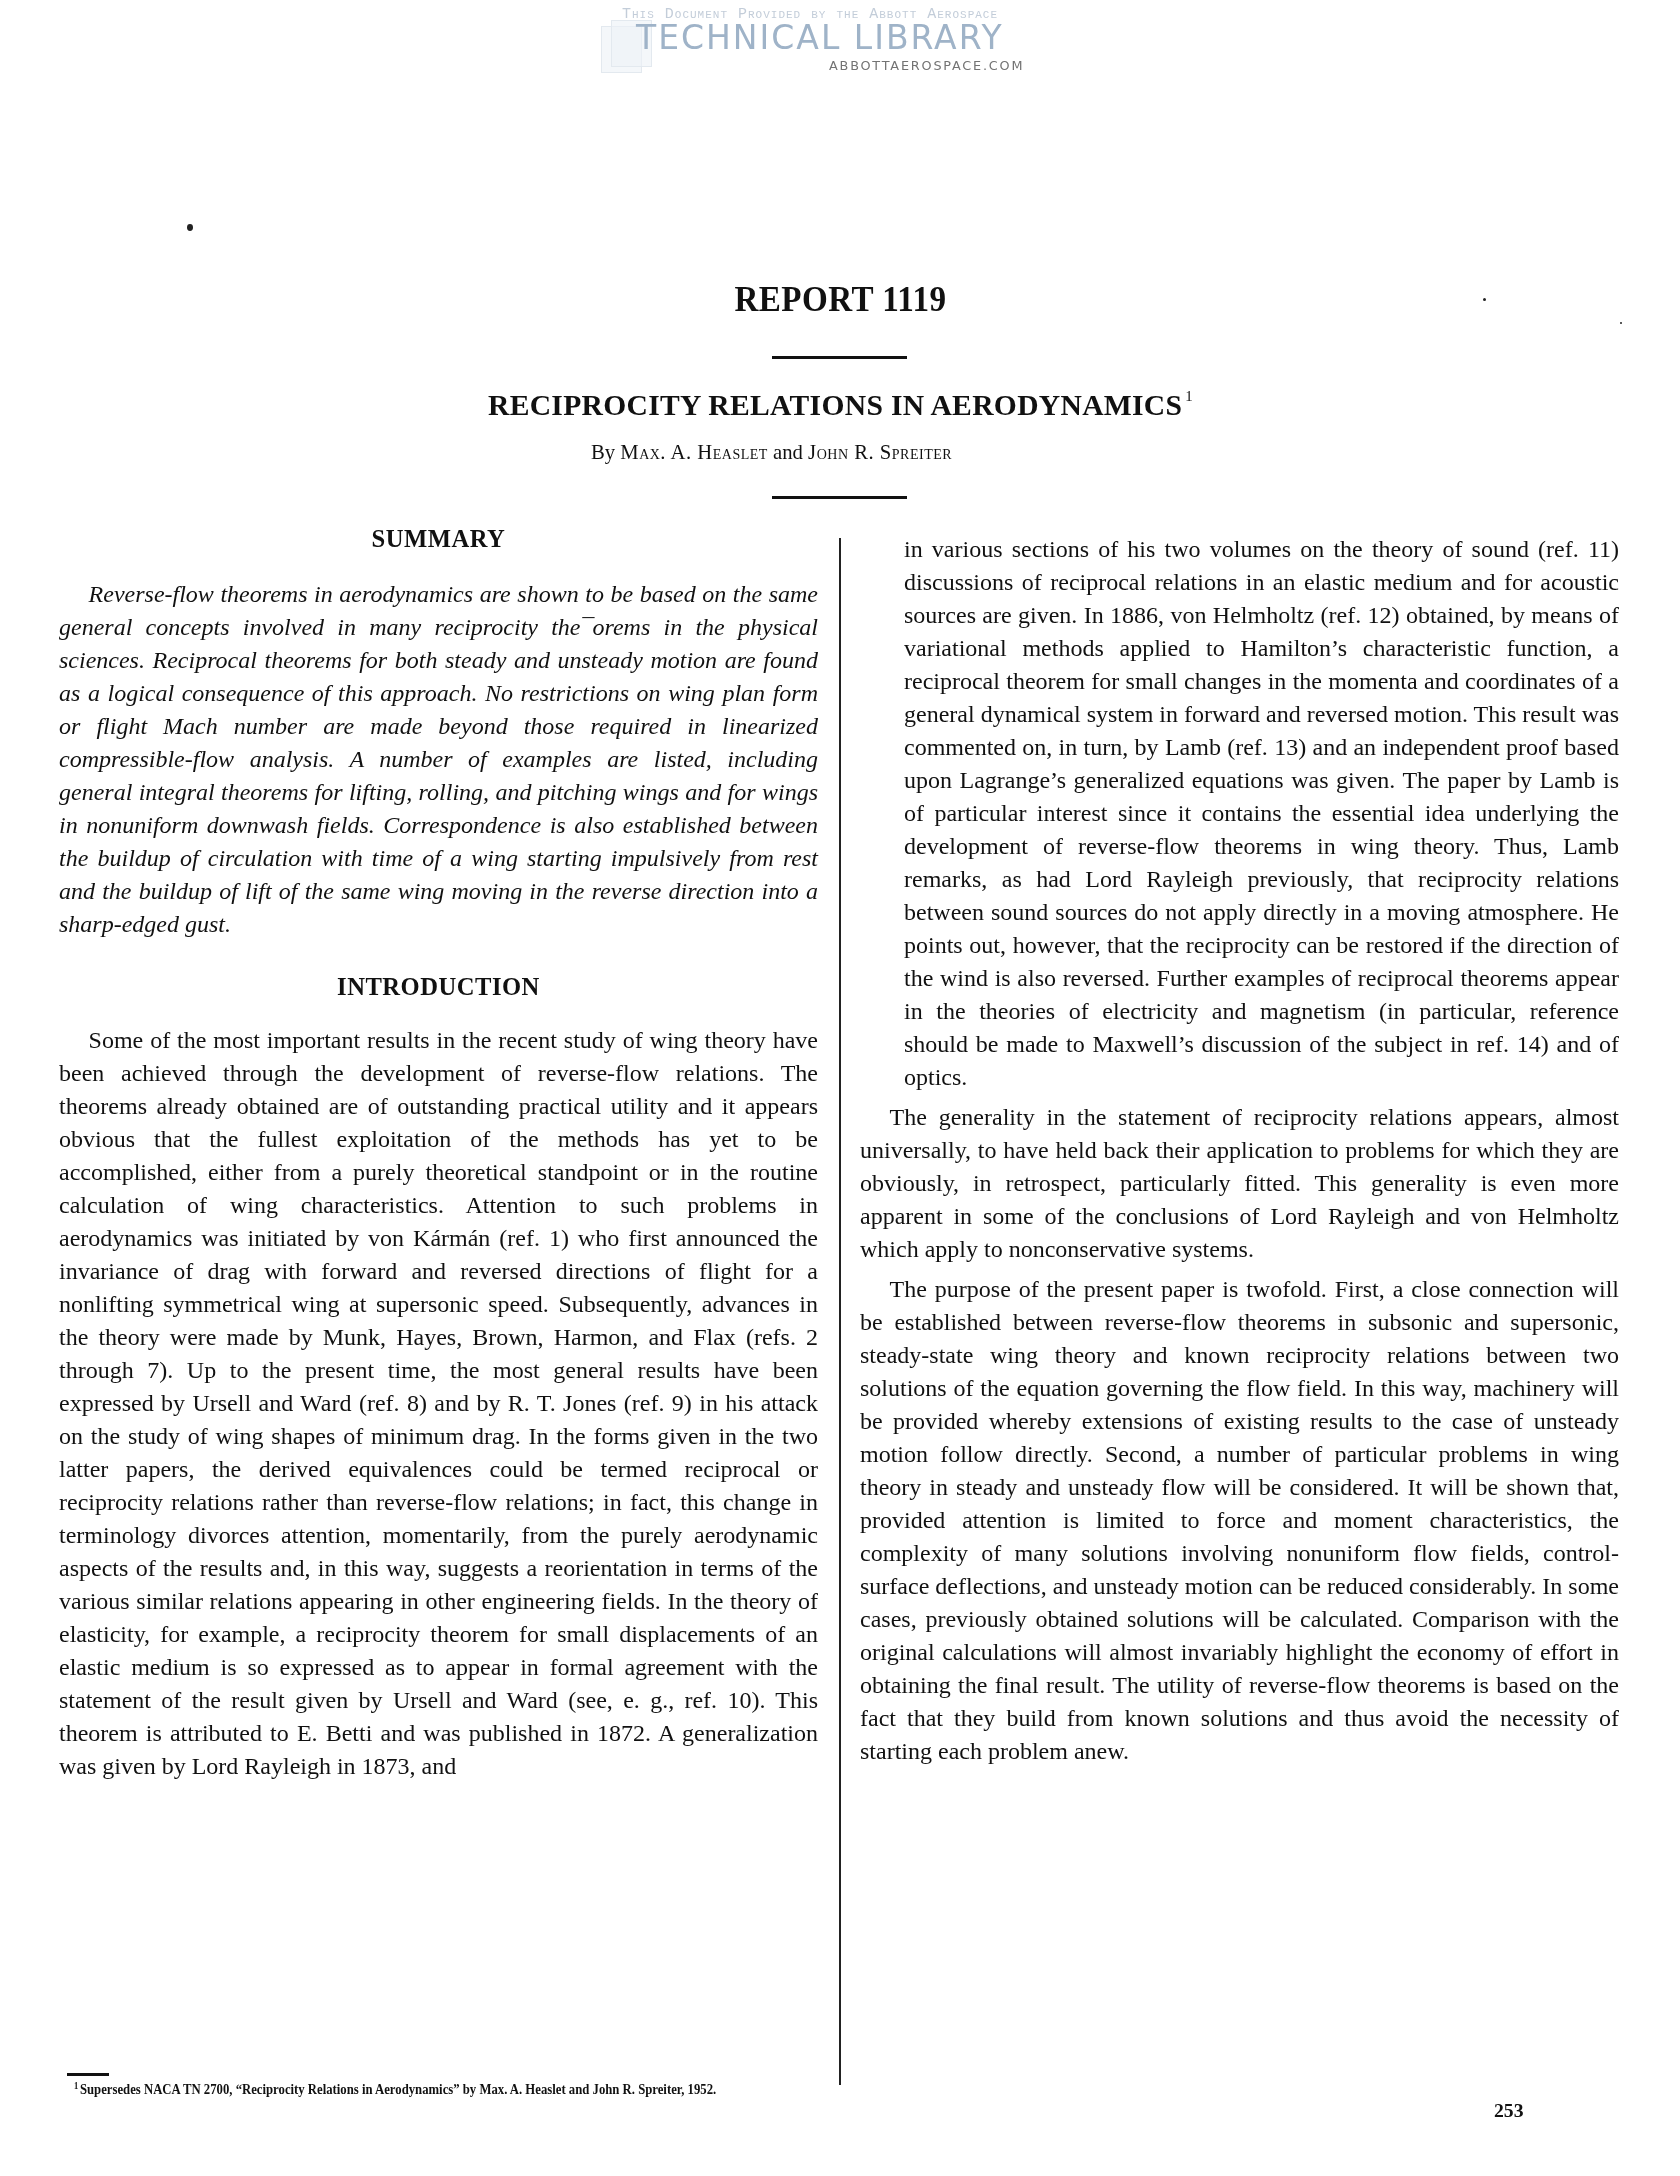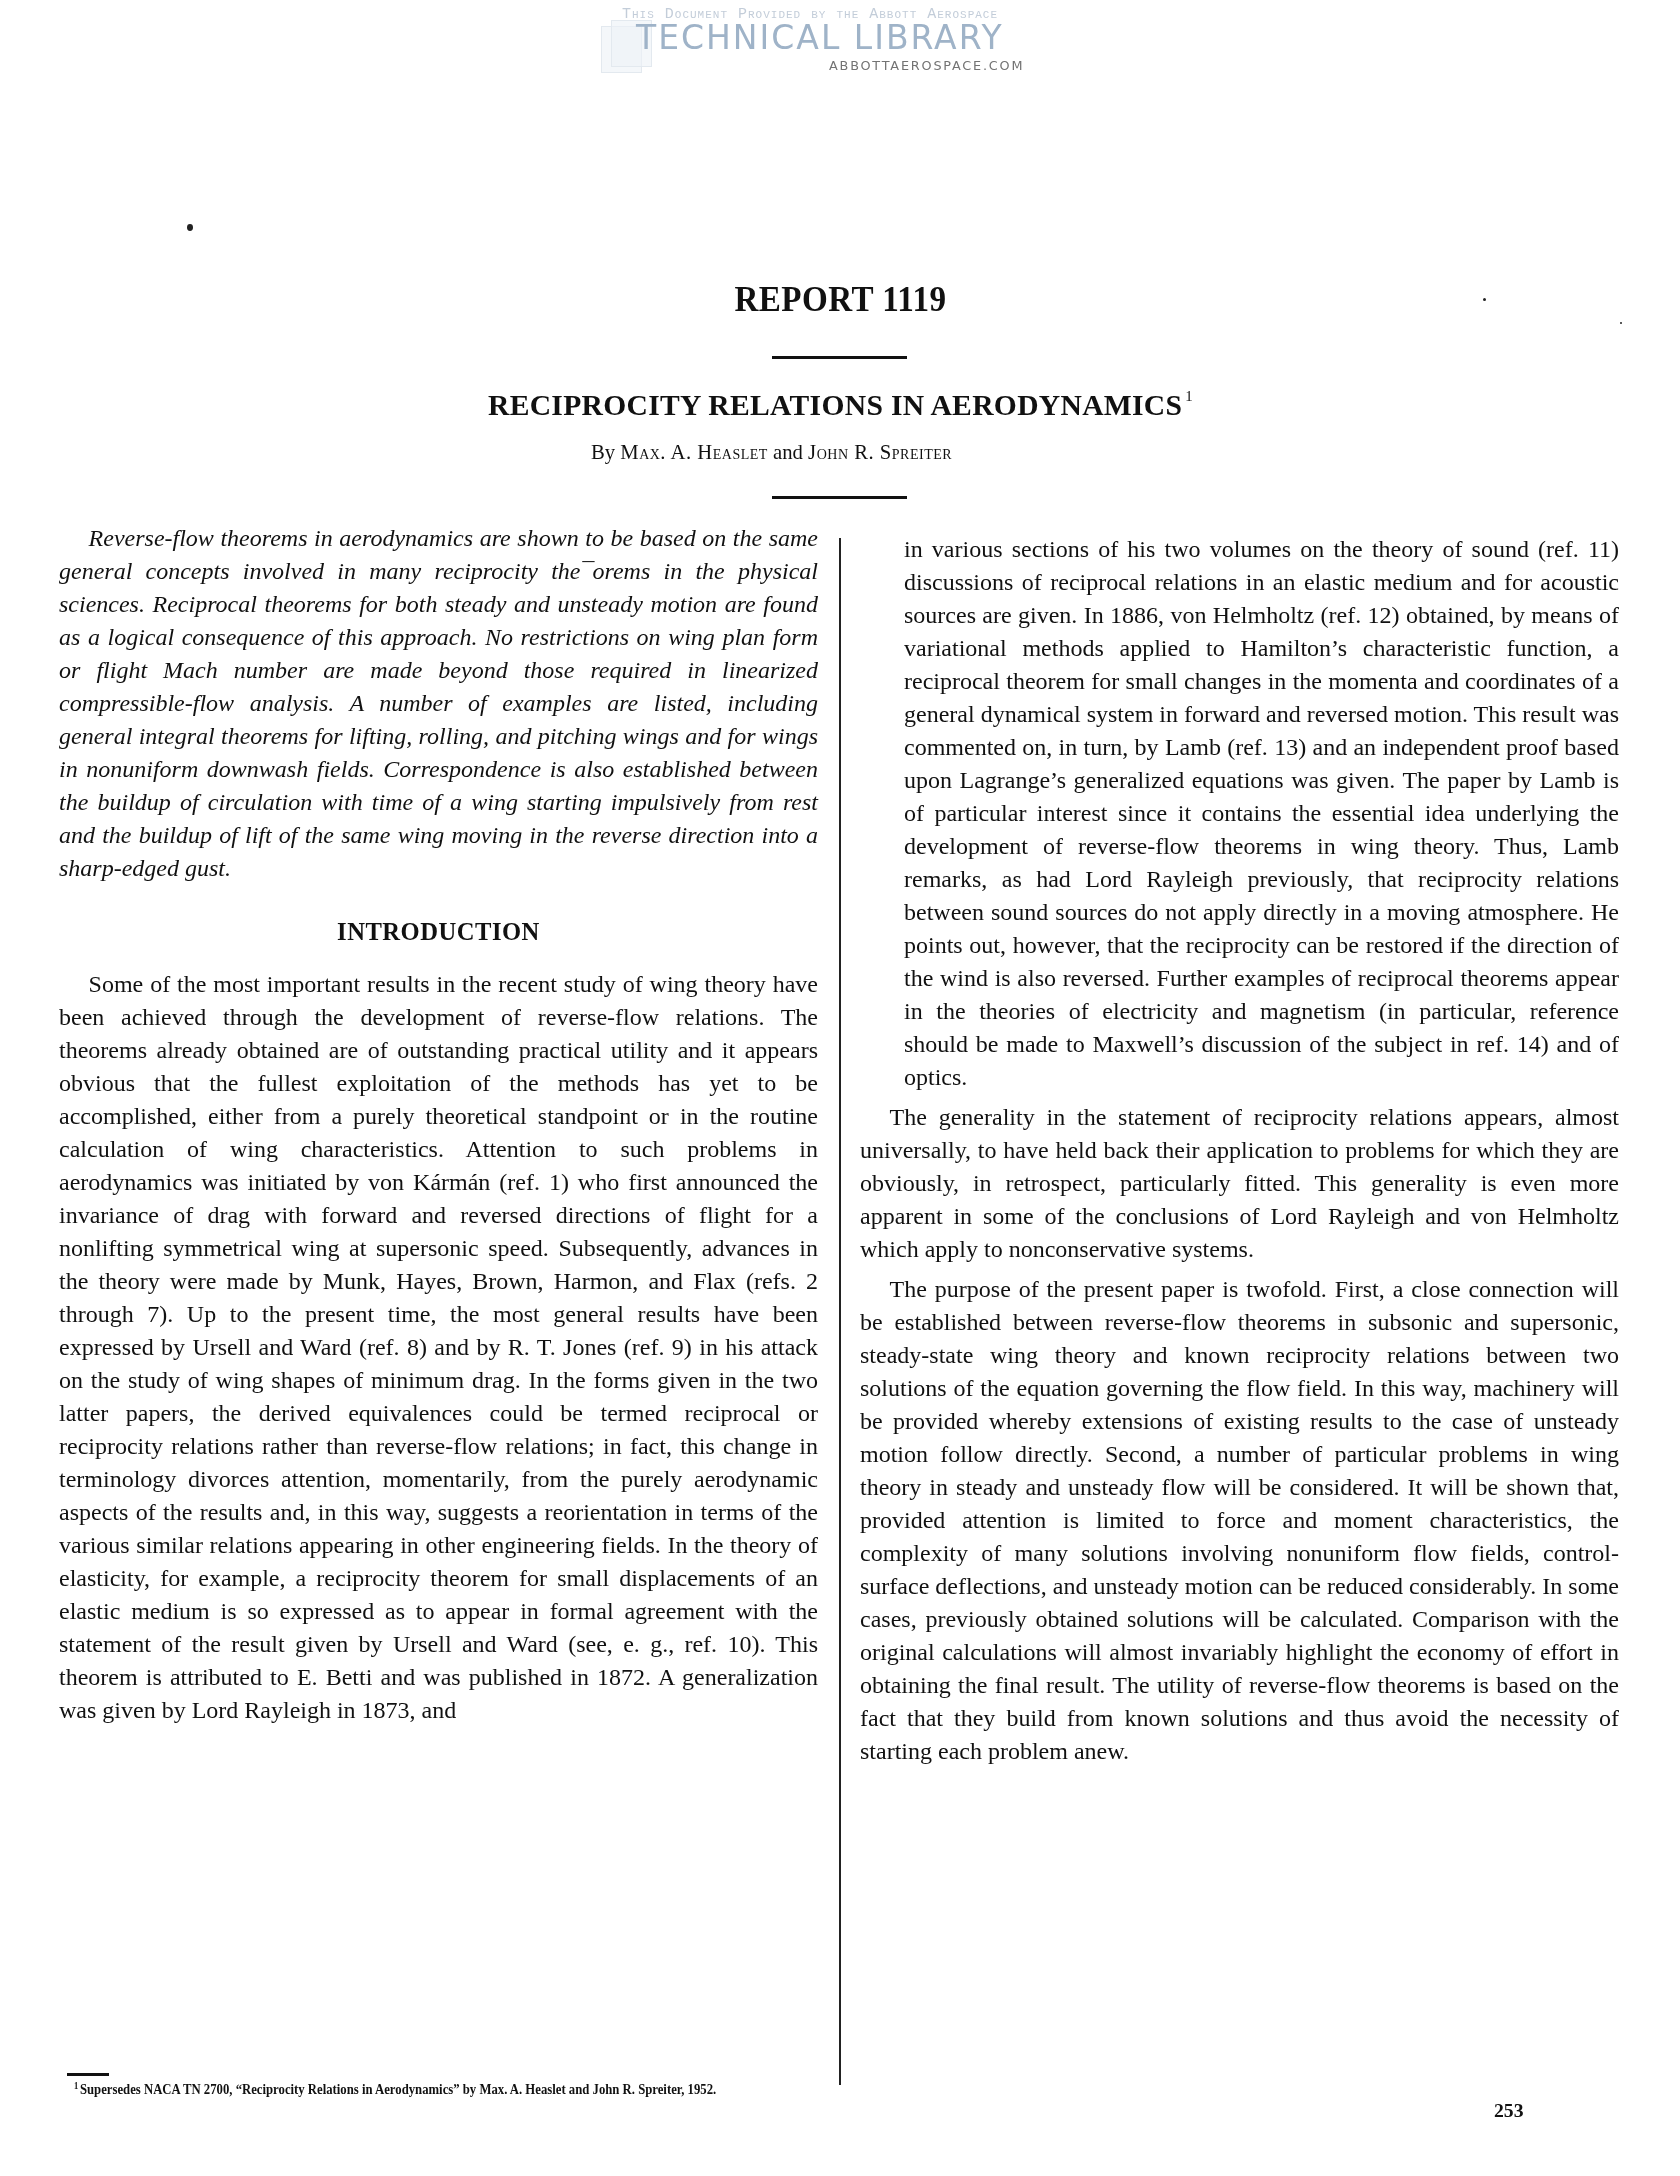--- a/index.html
+++ b/index.html
@@ -67,20 +67,21 @@
 </div>
 <div class="byline">
   <span>By</span>
   <span class="sc">Max. A. Heaslet</span>
   <span>and</span>
   <span class="sc">John R. Spreiter</span>
 </div>
 <div class="rule" style="left:772px;top:496px;width:135px;"></div>
 
 <div class="col col-left">
+  <h2 class="sec-head summary-head">SUMMARY</h2>
   <p class="italic">Reverse-flow theorems in aerodynamics are shown to be based on the same general concepts involved in many reciprocity the¯orems in the physical sciences.  Reciprocal theorems for both steady and unsteady motion are found as a logical consequence of this approach.  No restrictions on wing plan form or flight Mach number are made beyond those required in linearized compressible-flow analysis.  A number of examples are listed, including general integral theorems for lifting, rolling, and pitching wings and for wings in nonuniform downwash fields. Correspondence is also established between the buildup of circu­lation with time of a wing starting impulsively from rest and the buildup of lift of the same wing moving in the reverse direction into a sharp-edged gust.</p>
   <h2 class="sec-head intro-head">INTRODUCTION</h2>
   <p>Some of the most important results in the recent study of wing theory have been achieved through the development of reverse-flow relations.  The theorems already obtained are of outstanding practical utility and it appears obvious that the fullest exploitation of the methods has yet to be accomplished, either from a purely theoretical standpoint or in the routine calculation of wing characteristics.  Atten­tion to such problems in aerodynamics was initiated by von Kármán (ref. 1) who first announced the invariance of drag with forward and reversed directions of flight for a nonlifting symmetrical wing at supersonic speed. Subsequently, advances in the theory were made by Munk, Hayes, Brown, Harmon, and Flax (refs. 2 through 7).  Up to the present time, the most general results have been expressed by Ursell and Ward (ref. 8) and by R. T. Jones (ref. 9) in his attack on the study of wing shapes of minimum drag. In the forms given in the two latter papers, the derived equivalences could be termed reciprocal or reciprocity rela­tions rather than reverse-flow relations; in fact, this change in terminology divorces attention, momentarily, from the purely aerodynamic aspects of the results and, in this way, suggests a reorientation in terms of the various similar relations appearing in other engineering fields.  In the theory of elasticity, for example, a reciprocity theorem for small displacements of an elastic medium is so expressed as to appear in formal agreement with the statement of the result given by Ursell and Ward (see, e. g., ref. 10).  This theorem is attributed to E. Betti and was published in 1872. A generalization was given by Lord Rayleigh in 1873, and</p>
 </div>
 
 <div class="col-divider"></div>
 
 <div class="col col-right">
   <p class="noindent">in various sections of his two volumes on the theory of sound (ref. 11) discussions of reciprocal relations in an elastic medium and for acoustic sources are given.  In 1886, von Helmholtz (ref. 12) obtained, by means of variational methods applied to Hamilton’s characteristic function, a reciprocal theorem for small changes in the momenta and coordinates of a general dynamical system in forward and reversed motion.  This result was commented on, in turn, by Lamb (ref. 13) and an independent proof based upon Lagrange’s generalized equations was given.  The paper by Lamb is of particular interest since it contains the essential idea underlying the development of reverse-flow theorems in wing theory.  Thus, Lamb remarks, as had Lord Rayleigh previously, that reciprocity relations between sound sources do not apply directly in a moving atmosphere.  He points out, however, that the reciprocity can be restored if the direction of the wind is also reversed.  Further examples of reciprocal theorems appear in the theories of electricity and magnetism (in particular, reference should be made to Maxwell’s discussion of the subject in ref. 14) and of optics.</p>
   <p class="gap">The generality in the statement of reciprocity relations appears, almost universally, to have held back their applica­tion to problems for which they are obviously, in retrospect, particularly fitted.  This generality is even more apparent in some of the conclusions of Lord Rayleigh and von Helm­holtz which apply to nonconservative systems.</p>

